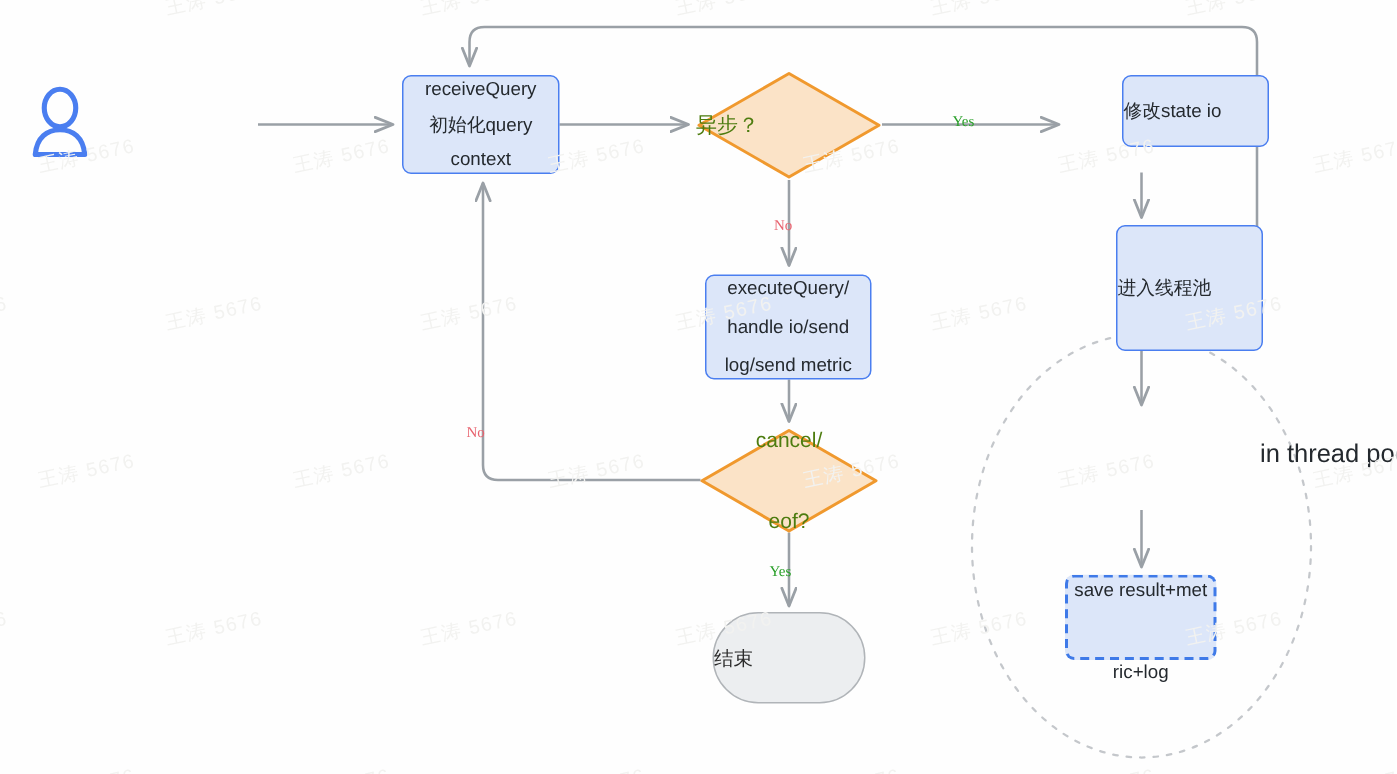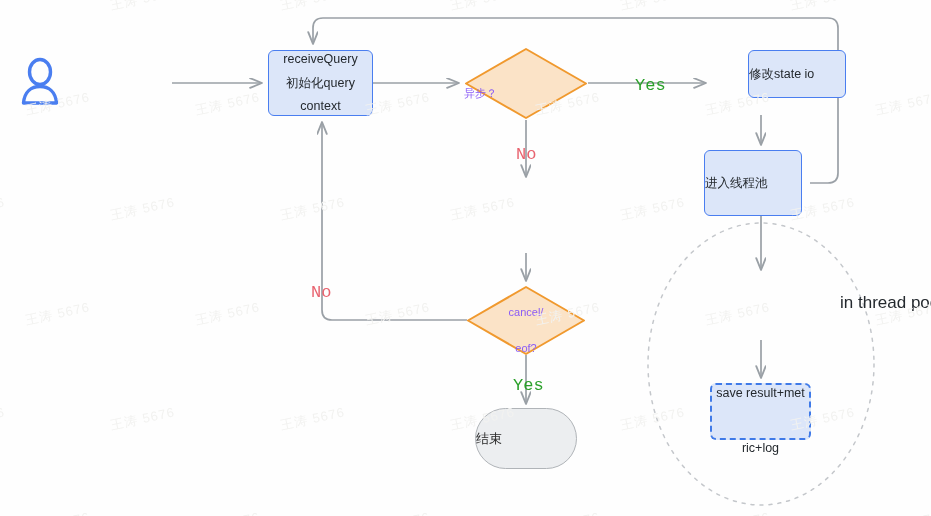--- a/index.html
+++ b/index.html
@@ -65,35 +65,34 @@
     border: 2px dashed #3f7ae8;
     border-radius: 6px;
   }
   .node-decision {
     background: transparent;
     border: none;
   }
   .node-decision .dia-text {
     position: relative;
     z-index: 2;
-    color: #8b5cf6;
-    font-size: 11px;
+    color: #4d7c0f;
+    font-size: 14px;
     line-height: 17px;
-    margin-top: 19px;
   }
   .node-decision svg {
     position: absolute;
     inset: 0;
   }
   .edge-label {
     position: absolute;
-    font-size: 17px;
+    font-size: 10px;
     z-index: 4;
     white-space: nowrap;
-    font-family: Liberation Mono, monospace;
+    font-family: Liberation Serif, serif;
   }
   .label-yes { color: #2aa02a; }
   .label-no  { color: #e8636f; }
   .group-label {
     position: absolute;
     font-size: 17px;
     color: #24292e;
     z-index: 4;
     white-space: nowrap;
   }
@@ -198,24 +197,29 @@
     <svg width="124" height="73" viewBox="0 0 124 73">
       <polygon points="62,2 122,36.5 62,71 2,36.5" fill="#fbe3c7" stroke="#f0992e" stroke-width="2" stroke-linejoin="round"></polygon>
     </svg>
     <span class="dia-text">异步？</span>
   </div>
 
   <div class="node node-process" style="left:748px; top:50px; width:98px; height:48px;">
     <span>修改state io</span>
   </div>
 
-  <div class="node node-process" style="left:704px; top:150px; width:98px; height:66px;">
+  <div class="node node-process" style="left:744px; top:150px; width:98px; height:84px;">
     <span>进入线程池</span>
   </div>
 
+  <div class="node node-process" style="left:470px; top:183px; width:111px; height:70px; flex-direction:column;">
+    <span>executeQuery/</span>
+    <span>handle io/send</span>
+    <span>log/send metric</span>
+  </div>
 
   <div class="node node-decision" style="left:466px; top:285px; width:120px; height:71px; flex-direction:column;">
     <svg width="120" height="71" viewBox="0 0 120 71">
       <polygon points="60,2 118,35.5 60,69 2,35.5" fill="#fbe3c7" stroke="#f0992e" stroke-width="2" stroke-linejoin="round"></polygon>
     </svg>
     <span class="dia-text">cancel/</span>
     <span class="dia-text">eof?</span>
   </div>
 
   <div class="node node-terminal" style="left:475px; top:408px; width:102px; height:61px;">

